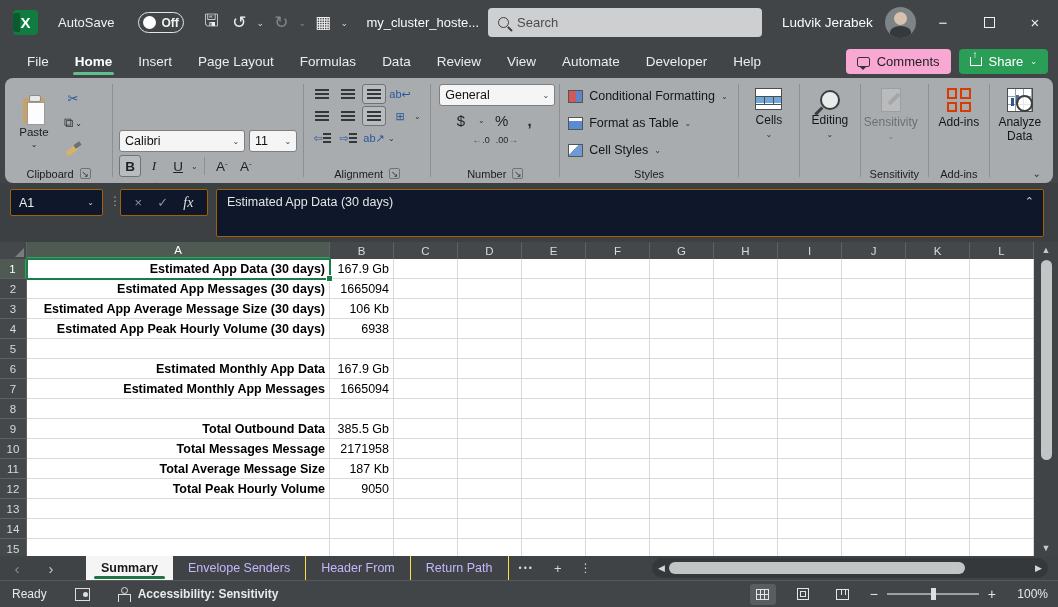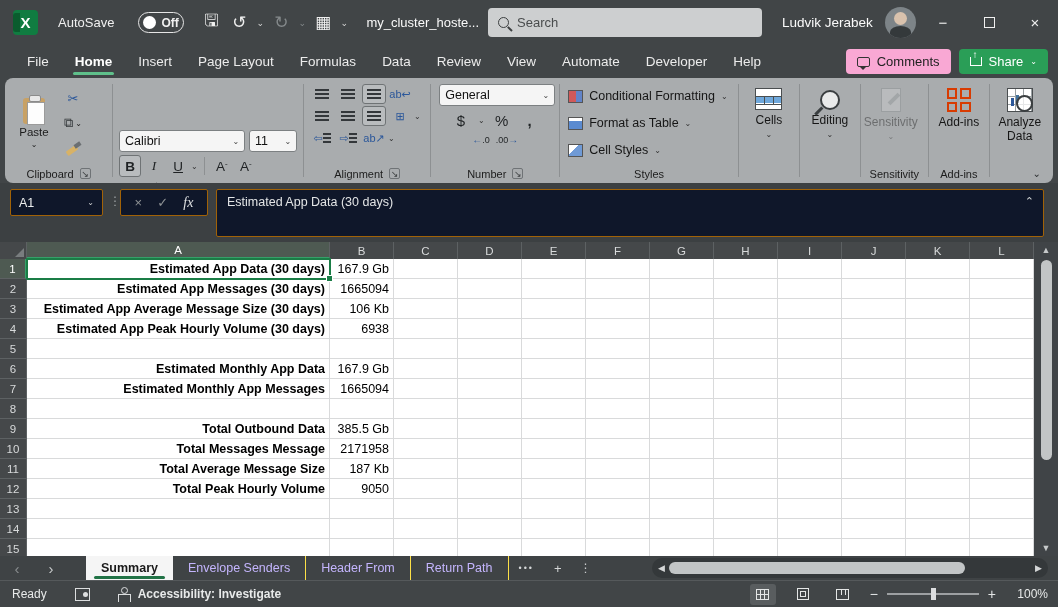--- a/index.html
+++ b/index.html
@@ -808,21 +808,21 @@
     <div class="hthumb"></div>
     <span class="harr">▶</span>
   </div>
 </div>
 
 <div id="statusbar">
   <span id="status-mode">Ready</span>
   <span class="macro-ico"></span>
   <span class="acc-wrap">
     <span class="acc-ico"></span>
-    <span>Accessibility: Investigate</span>
+    <span>Accessibility: Sensitivity</span>
   </span>
   <div id="status-right">
     <span class="view-btn active">
         <span class="vico-grid"></span>
       </span>
     <span class="view-btn">
         <span class="vico-page"></span>
       </span>
     <span class="view-btn">
         <span class="vico-break"></span>

